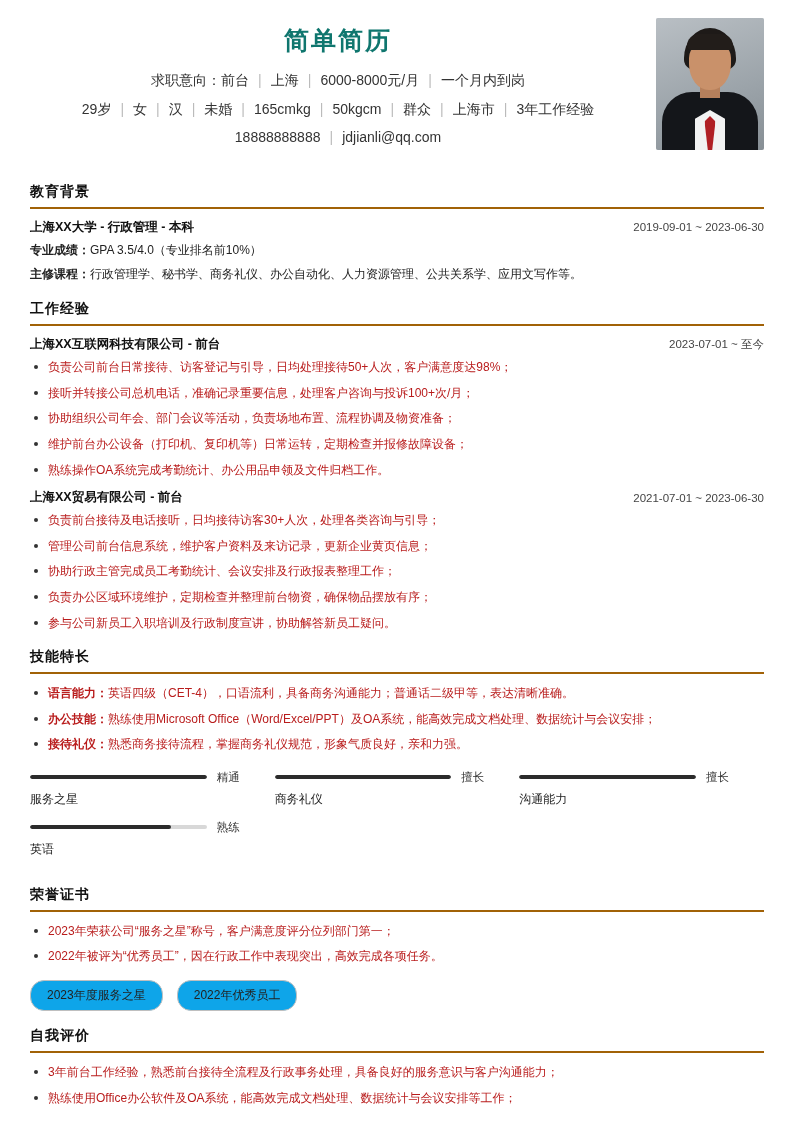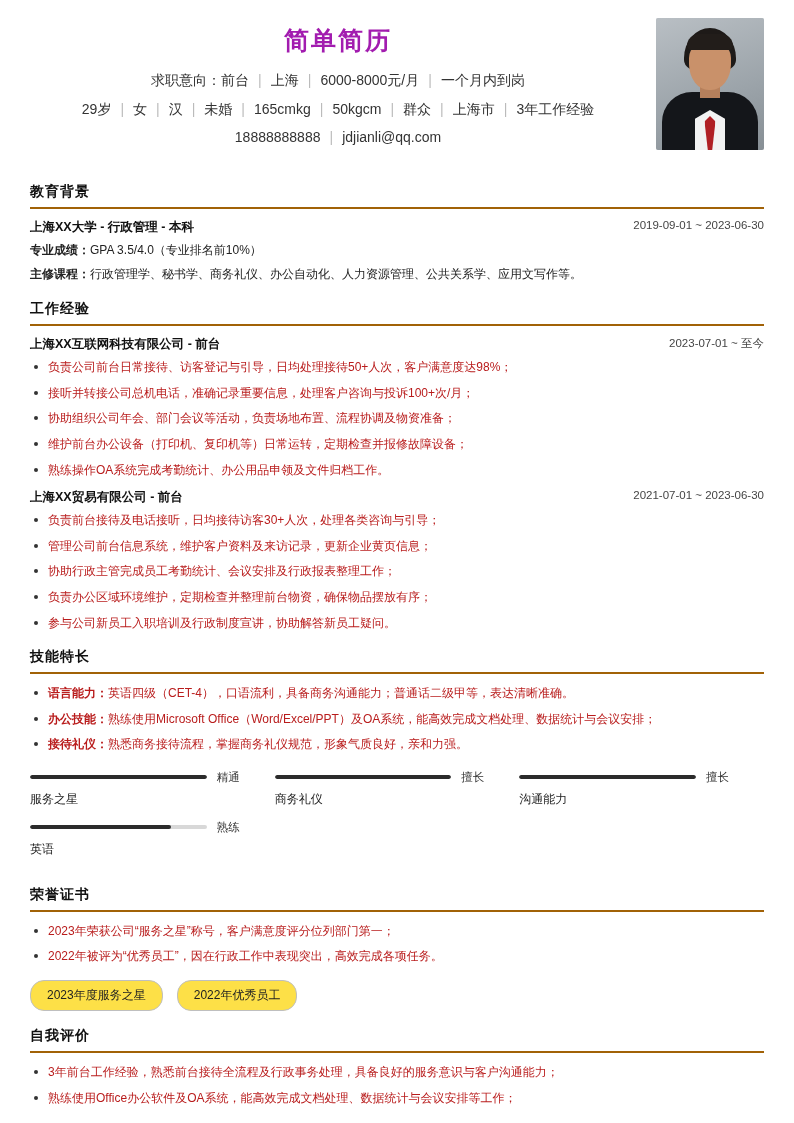--- a/index.html
+++ b/index.html
@@ -31,21 +31,21 @@
   .header-main {
     flex: 1;
     text-align: center;
     padding-top: 6px;
   }
   .resume-title {
     font-size: 25px;
     font-weight: bold;
     letter-spacing: 2px;
     margin: 0 0 14px 0;
-    color: #a21caf;
+    color: #0f766e;
   }
   .info-line {
     font-size: 14px;
     color: #333;
     margin-bottom: 9px;
     line-height: 1.4;
   }
   .info-line .sep {
     color: #bbb;
     padding: 0 9px;
@@ -145,21 +145,21 @@
     color: #111;
     padding-bottom: 6px;
     border-bottom: 2px solid #a16207;
     margin-bottom: 10px;
     letter-spacing: 1px;
   }
 
   .entry-head {
     display: flex;
     justify-content: space-between;
-    align-items: flex-start;
+    align-items: center;
     margin-top: 10px;
     margin-bottom: 5px;
   }
   .entry-title {
     font-size: 12.5px;
     font-weight: bold;
     color: #111;
   }
   .entry-date {
     font-size: 11.5px;
@@ -253,21 +253,21 @@
     gap: 14px;
     margin-top: 14px;
     flex-wrap: wrap;
   }
   .tag {
     border: 1px solid #bfbfbf;
     border-radius: 14px;
     padding: 6px 16px;
     font-size: 12px;
     color: #222;
-    background: #fde047;
+    background: #0ea5e9;
   }
 
   .bottom-pad { height: 14px; }
 </style>
 </head>
 <body>
 
 <div class="page">
 
   <div class="header">

